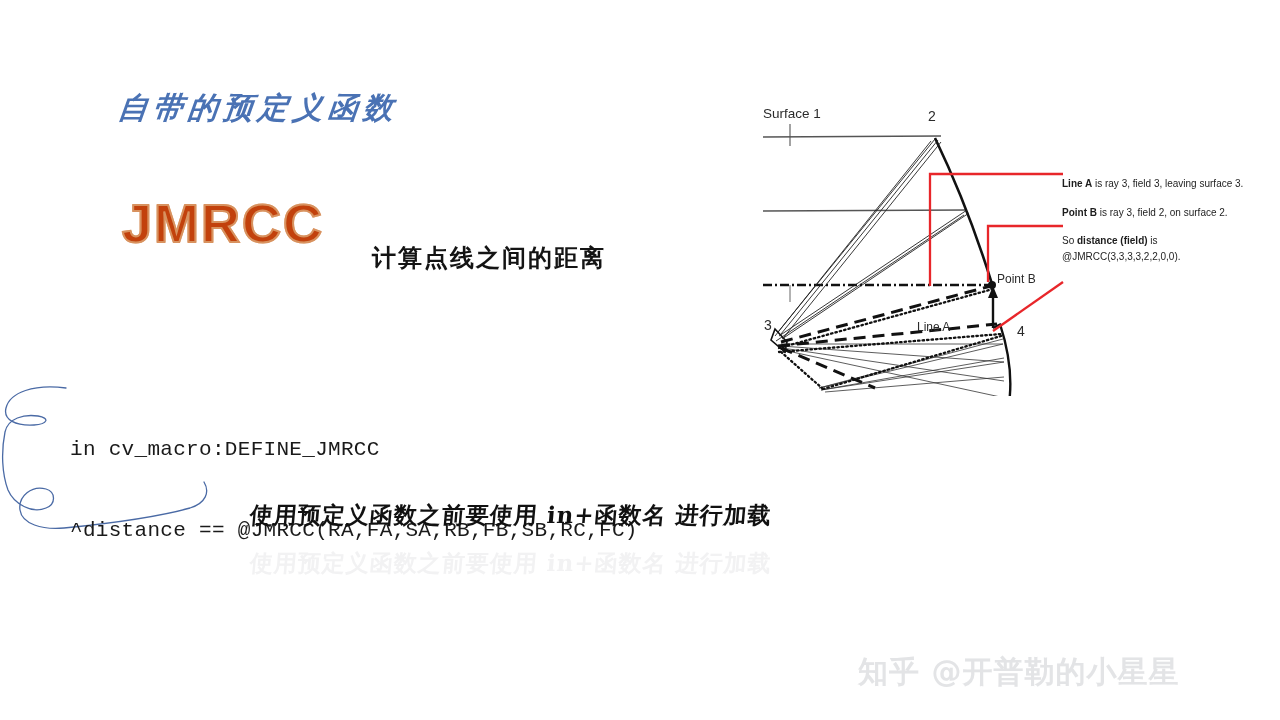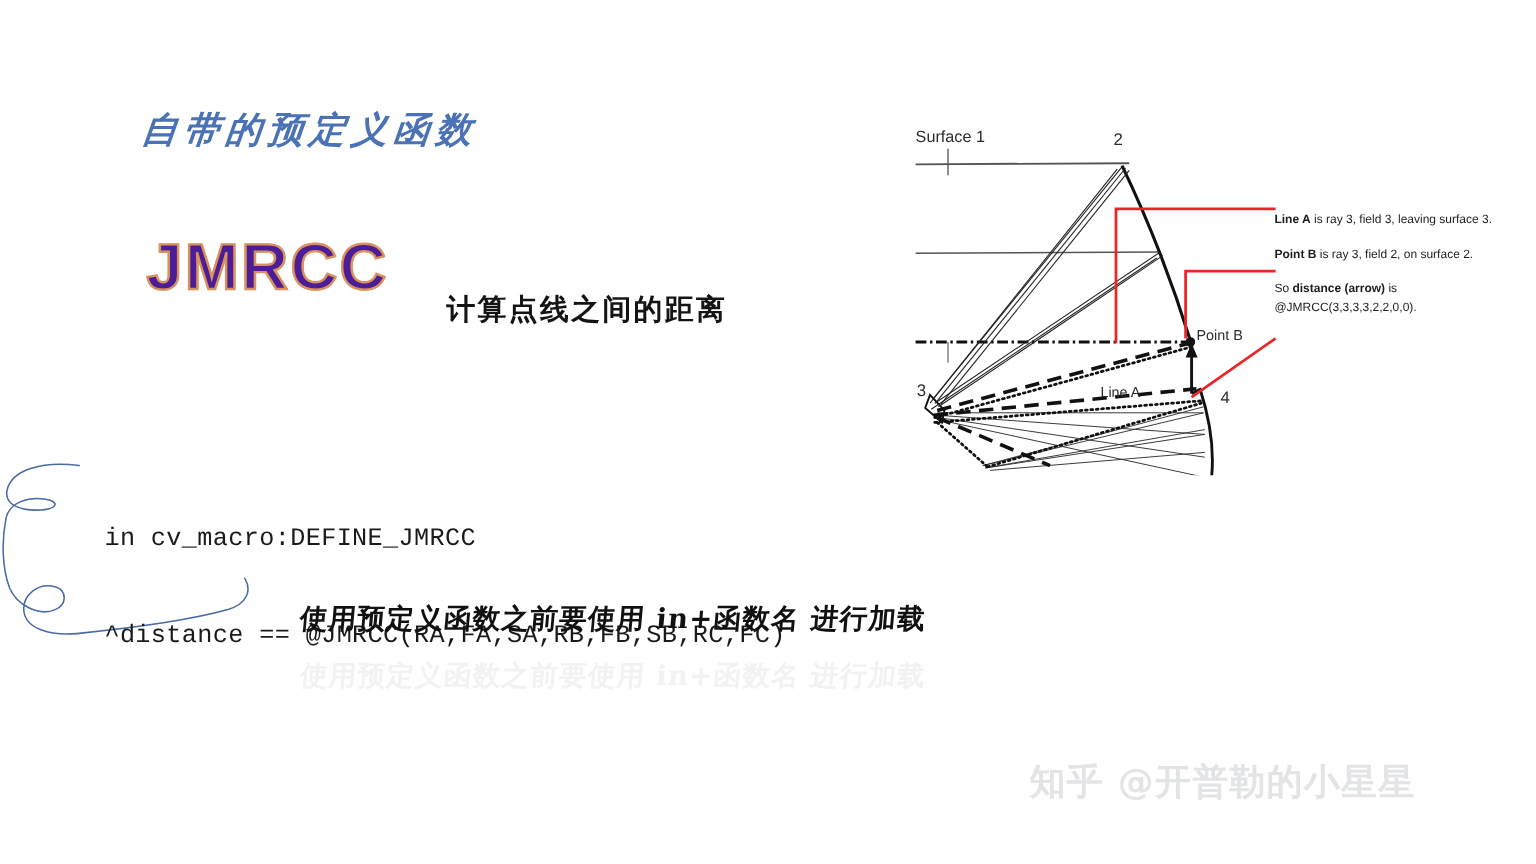--- a/index.html
+++ b/index.html
@@ -42,21 +42,21 @@
 
   
   .jmrcc-word {
     position: absolute;
     left: 122px;
     top: 192px;
     font-family: "Liberation Sans", sans-serif;
     font-size: 54px;
     font-weight: 700;
     letter-spacing: 2px;
-    color: #4c1d95;
+    color: #c2410c;
     -webkit-text-stroke: 2px #d8925f;
     text-shadow:
       -1px 0 0 #e8b894,
        1px 0 0 #e8b894,
        0 -1px 0 #e8b894,
        0  1px 0 #e8b894;
     white-space: nowrap;
   }
 
   
@@ -77,21 +77,20 @@
   .code-block {
     position: absolute;
     left: 70px;
     top: 382px;
     font-family: "Liberation Mono", "DejaVu Sans Mono", monospace;
     font-size: 21px;
     line-height: 27px;
     color: #1a1a1a;
     white-space: pre;
     letter-spacing: 0.3px;
-    margin-left: 17px;
   }
   .code-line { white-space: pre; }
 
   
   .doodle {
     position: absolute;
     left: -6px;
     top: 382px;
     width: 240px;
     height: 150px;
@@ -121,21 +120,21 @@
     letter-spacing: 1px;
     color: #f2f2f3;
     white-space: nowrap;
     transform: skewX(-5deg);
   }
 
   
   .watermark {
     position: absolute;
     left: 858px;
-    top: 632px;
+    top: 652px;
     font-family: "DejaVu Sans", sans-serif;
     font-size: 30px;
     font-weight: 700;
     color: #e3e4e6;
     letter-spacing: 1px;
     white-space: nowrap;
   }
 
   
   .figure {
@@ -288,19 +287,19 @@
 
     <p class="anno-para">
       <b>Line A</b><span> is ray 3, field 3, leaving surface 3.</span>
     </p>
 
     <p class="anno-para">
       <b>Point B</b><span> is ray 3, field 2, on surface 2.</span>
     </p>
 
     <p class="anno-para">
-      <span>So </span><b>distance (arrow)</b><span> is @JMRCC(3,3,3,3,2,2,0,0).</span>
+      <span>So </span><b>distance (field)</b><span> is @JMRCC(3,3,3,3,2,2,0,0).</span>
     </p>
 
 
   </div>
 
 </div>
 
 </body></html>

